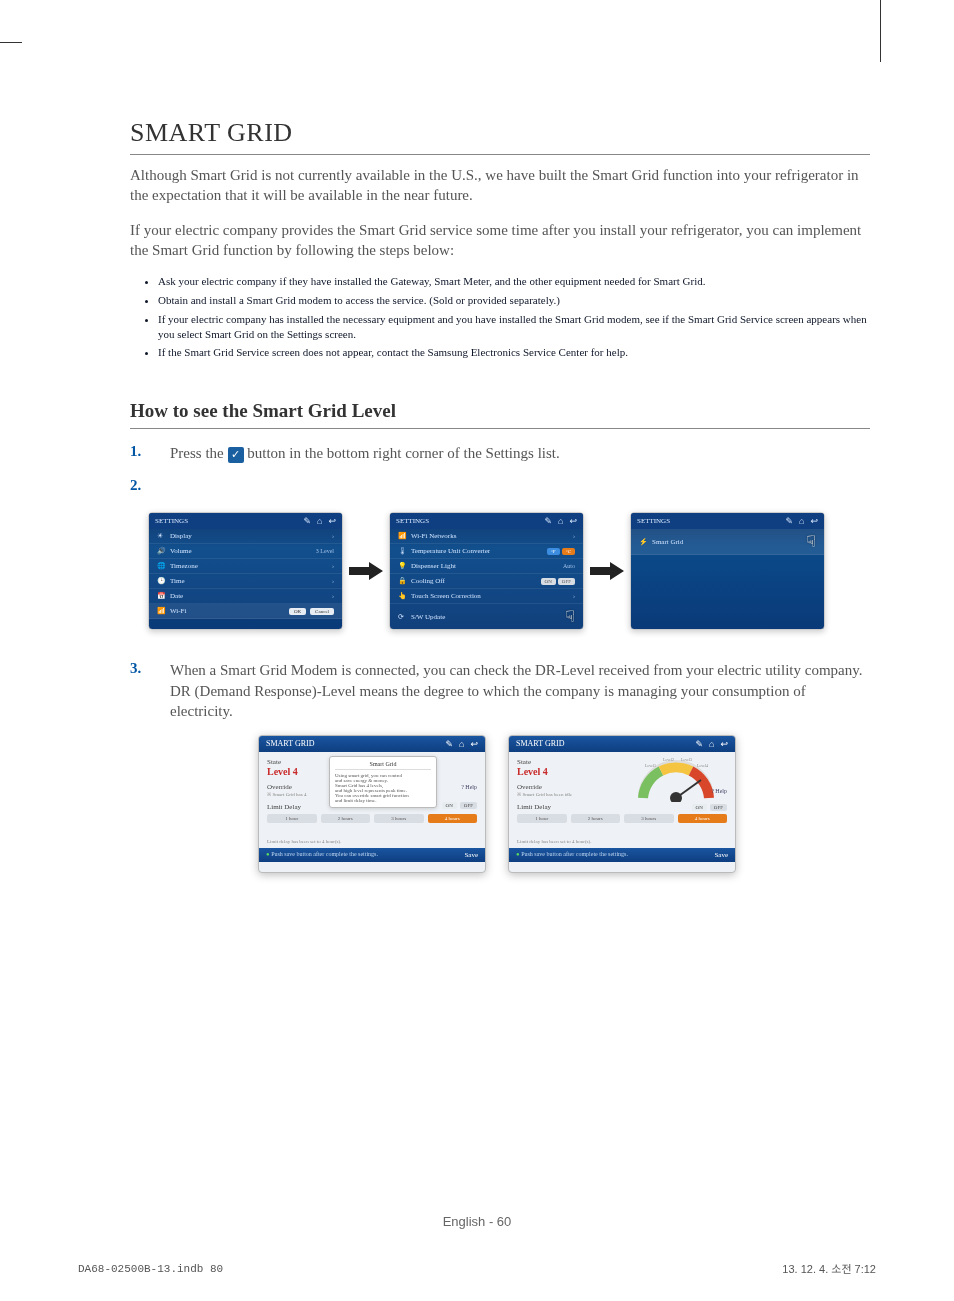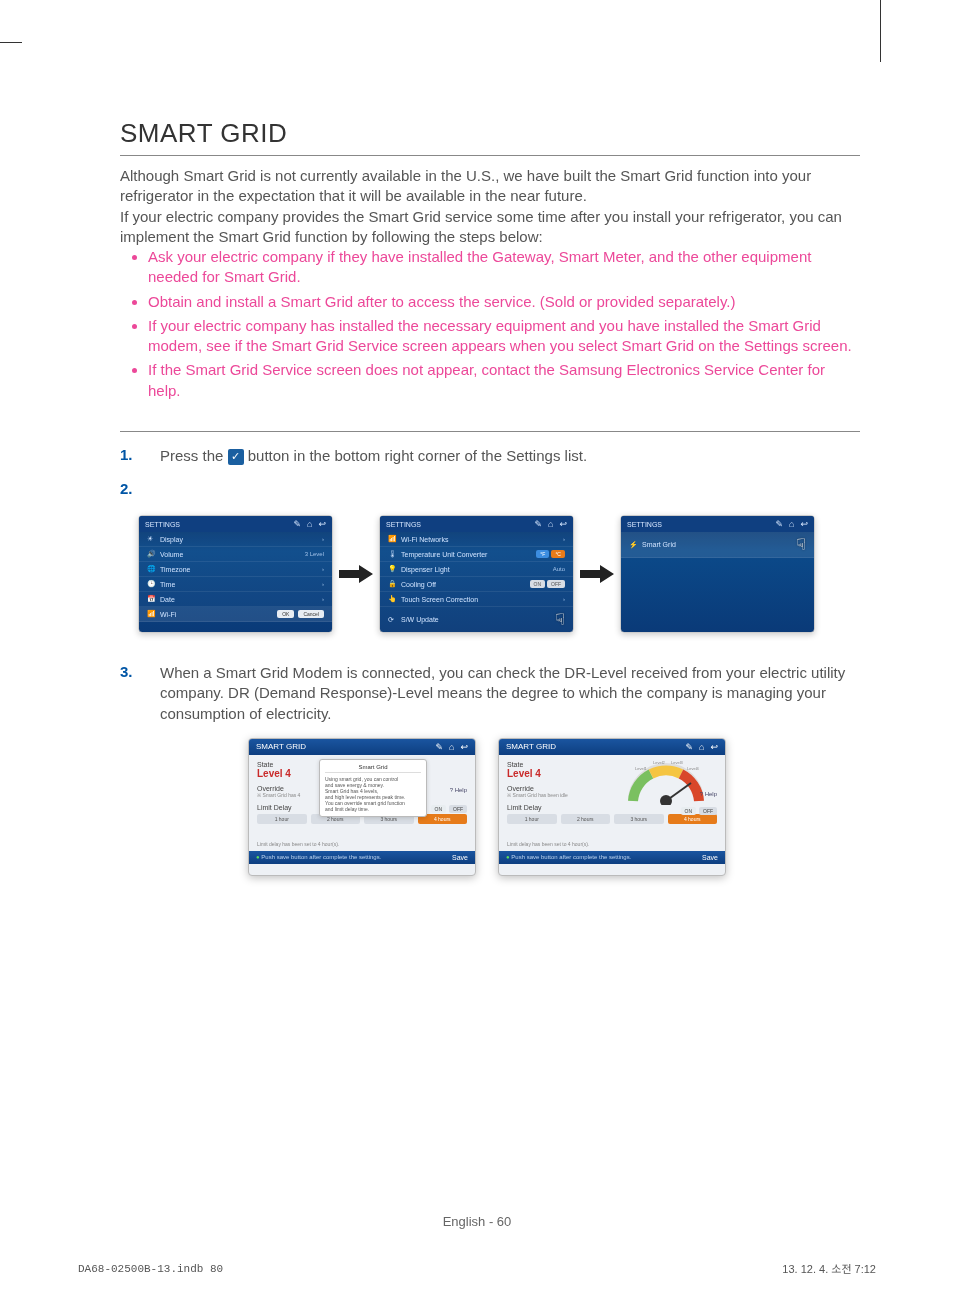--- a/index.html
+++ b/index.html
@@ -1,25 +1,25 @@
 <!DOCTYPE html>
 <html><head>
 <meta charset="utf-8">
 <style>
   * { box-sizing: border-box; margin: 0; padding: 0; }
   html, body { width: 954px; height: 1301px; background: #fff; font-family: Arial, Helvetica, sans-serif; color: #444; }
   .page { position: relative; width: 954px; height: 1301px; }
   .crop-top { position: absolute; top: 42px; left: 0; width: 22px; height: 1px; background: #333; }
   .crop-top2 { position: absolute; top: 0; left: 880px; width: 1px; height: 62px; background: #333; }
-  .content { position: absolute; left: 120px; top: 118px; width: 740px; }
+  .content { position: absolute; left: 130px; top: 118px; width: 740px; font-family: Liberation Serif, serif; }
   h1.title { font-size: 26px; font-weight: 400; color: #333; letter-spacing: 0.5px; margin-bottom: 6px; }
   .rule { border: none; border-top: 1px solid #888; margin-bottom: 10px; }
-  p.para { font-size: 15px; line-height: 1.35; color: #555; }
+  p.para { font-size: 15px; line-height: 1.35; color: #555; margin-bottom: 14px; }
   ul.bullets { list-style: disc; padding-left: 28px; margin-bottom: 30px; }
-  ul.bullets li { font-size: 15px; line-height: 1.35; color: #ec4899; margin-bottom: 4px; }
+  ul.bullets li { font-size: 11px; line-height: 1.35; color: #0f172a; margin-bottom: 4px; }
   h2.sub { font-size: 19px; font-weight: 700; color: #333; margin-top: 40px; margin-bottom: 6px; }
   .rule2 { border: none; border-top: 1px solid #888; margin-bottom: 14px; }
   .step { display: flex; margin-bottom: 14px; }
   .stepnum { color: #0055a5; font-weight: 700; font-size: 15px; width: 40px; flex: 0 0 40px; }
   .steptxt { font-size: 15px; color: #555; line-height: 1.35; }
   .checkicn { display: inline-flex; width: 16px; height: 16px; background: #1a5fa0; color: #fff; align-items: center; justify-content: center; font-size: 11px; border-radius: 2px; vertical-align: middle; }
   .screens-row { display: flex; align-items: center; gap: 6px; margin: 18px 0 30px 18px; }
   .screen { width: 195px; height: 118px; border: 1px solid #ccc; border-radius: 4px; box-shadow: 0 2px 6px rgba(0,0,0,.2); overflow: hidden; background: linear-gradient(#0a336a, #0b4a8a 30%, #0a3a78); font-size: 7px; color: #cfe3ff; }
   .screen .sbar { background: #0f3f80; padding: 3px 6px; display: flex; justify-content: space-between; align-items: center; font-size: 7px; color: #d8e8ff; }
   .screen .sbar .ticons { display: flex; gap: 6px; font-size: 9px; }
@@ -76,25 +76,26 @@
     <hr class="rule">
 
     <p class="para">
       <span>Although Smart Grid is not currently available in the U.S., we have built the Smart Grid function into your refrigerator in the expectation that it will be available in the near future.</span><br>
     </p>
 
     <p class="para" style="">If your electric company provides the Smart Grid service some time after you install your refrigerator, you can implement the Smart Grid function by following the steps below:</p>
 
     <ul class="bullets">
       <li>Ask your electric company if they have installed the Gateway, Smart Meter, and the other equipment needed for Smart Grid.</li>
-      <li>Obtain and install a Smart Grid after to access the service. (Sold or provided separately.)</li>
+      <li>Obtain and install a Smart Grid modem to access the service. (Sold or provided separately.)</li>
       <li>If your electric company has installed the necessary equipment and you have installed the Smart Grid modem, see if the Smart Grid Service screen appears when you select Smart Grid on the Settings screen.</li>
       <li>If the Smart Grid Service screen does not appear, contact the Samsung Electronics Service Center for help.</li>
     </ul>
 
+    <h2 class="sub">How to see the Smart Grid Level</h2>
     <hr class="rule2">
 
     <div class="step">
       <div class="stepnum">1.</div>
       <div class="steptxt">
         <span>Press the </span><span class="checkicn">✓</span><span> button in the bottom right corner of the Settings list.</span>
       </div>
     </div>
 
     <div class="step">

